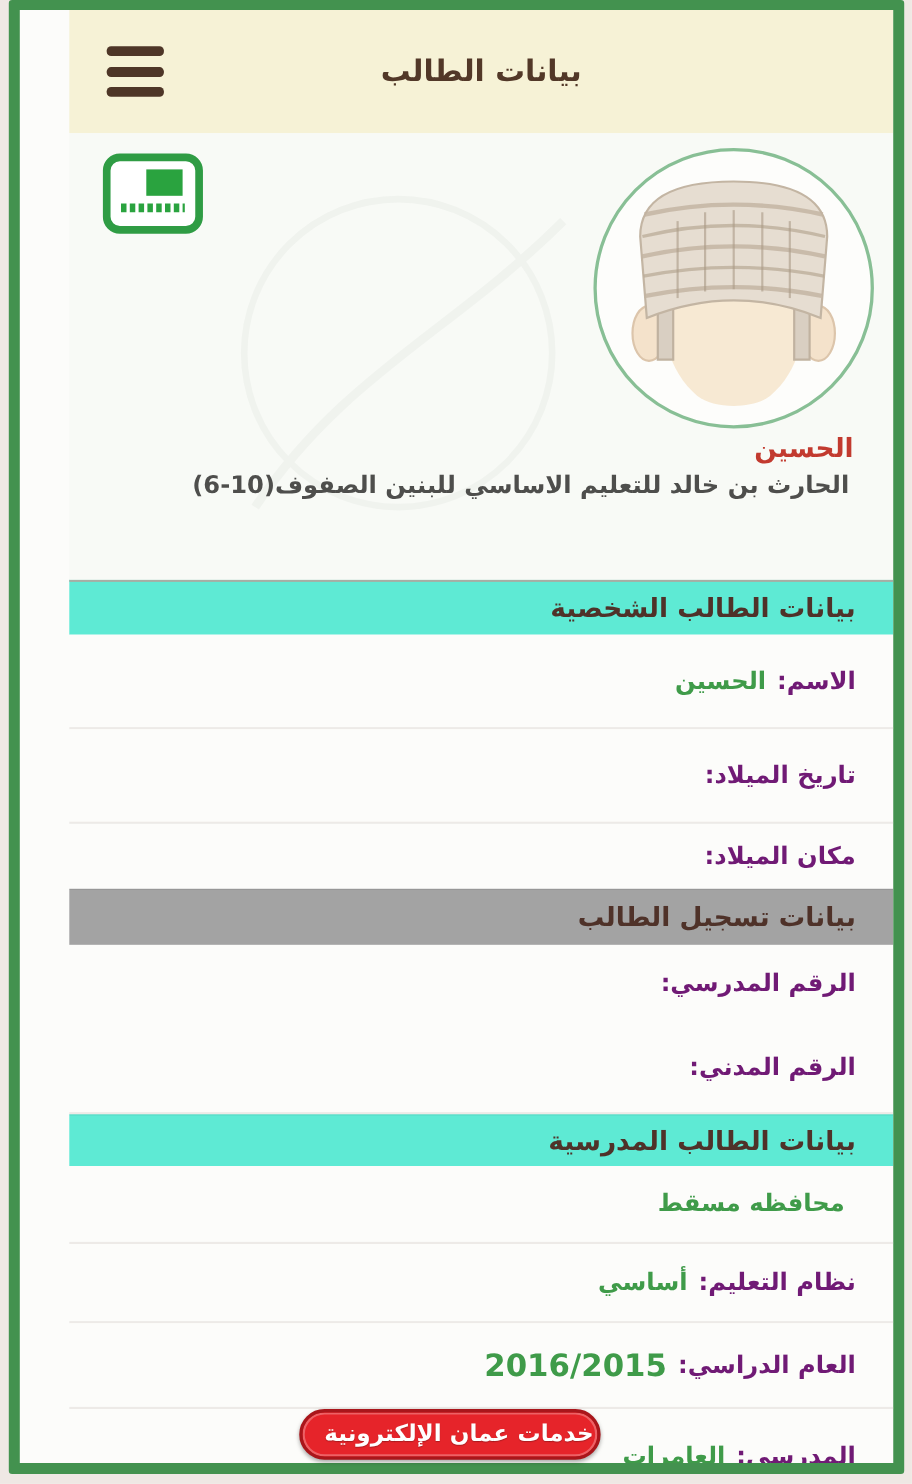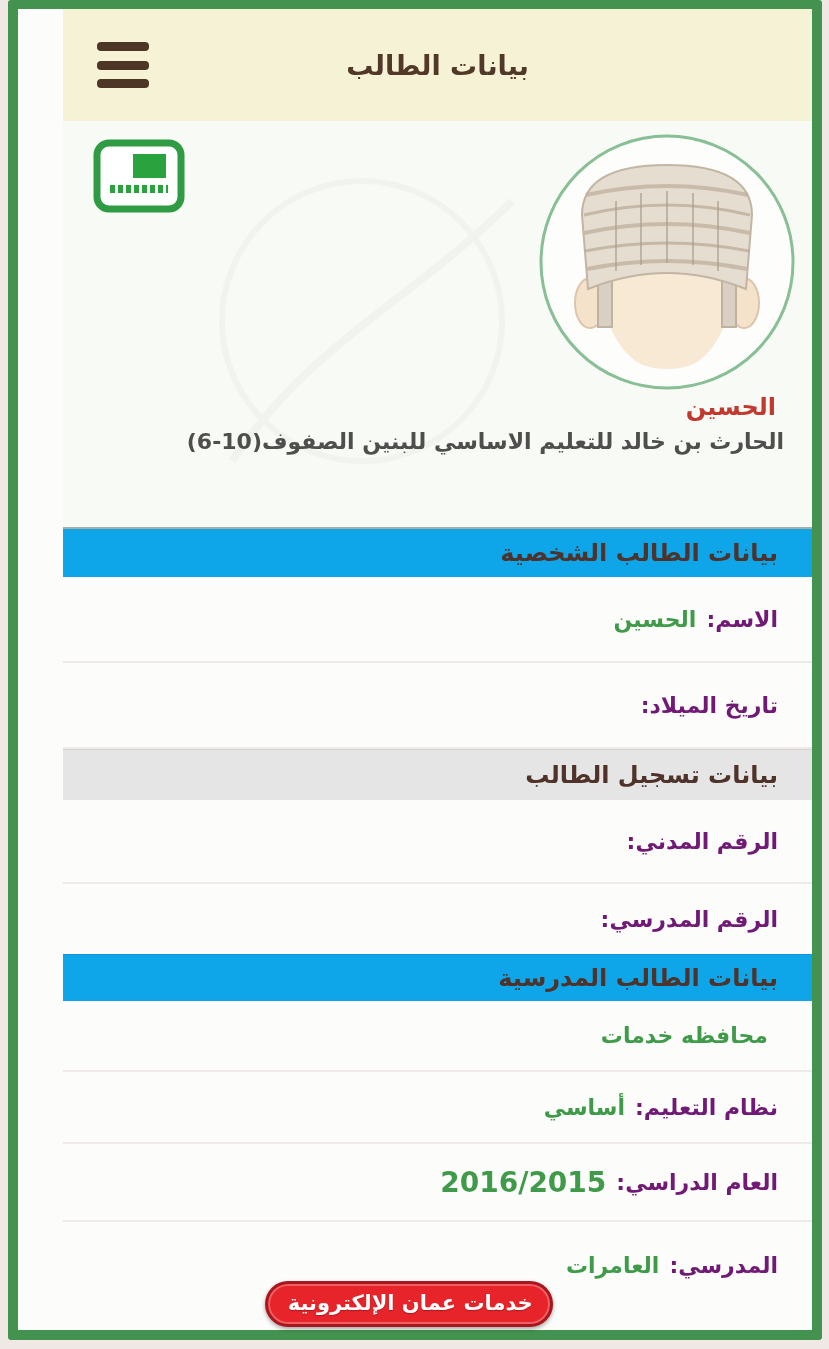--- a/index.html
+++ b/index.html
@@ -34,48 +34,48 @@
     position:relative;height:406px;background:#f8faf6;overflow:hidden;
   }
   .profile .wm{position:absolute;top:40px;right:240px;opacity:.05;}
   .card-icon{position:absolute;right:auto;left:30px;top:18px;}
   .avatar{position:absolute;left:auto;right:14px;top:10px;}
   .student-name{
     position:absolute;top:272px;right:36px;left:30px;
     text-align:right;font-size:24px;font-weight:700;color:#c23a2f;
   }
   .school-name{
-    position:absolute;top:308px;right:28px;left:20px;
+    position:absolute;top:308px;right:40px;left:20px;
     text-align:right;font-size:22px;font-weight:700;color:#4e4e4c;
   }
   
   .sections{background:#fcfcfa;}
   .sec-header{
     display:flex;align-items:center;padding:0 34px;
     font-size:24px;font-weight:700;color:#4f3229;
   }
-  .sec-header.pink{background:#0ea5e9;border-top:1px solid rgba(0,0,0,.07);}
-  .sec-header.green{background:#e5e5e5;border-top:1px solid rgba(0,0,0,.07);}
+  .sec-header.pink{background:#5eead4;border-top:1px solid rgba(0,0,0,.07);}
+  .sec-header.green{background:#a3a3a3;border-top:1px solid rgba(0,0,0,.07);}
   .sec-header.first{border-top:2px solid #a7aea4;}
   .hh-48{height:48px}.hh-50{height:50px}.hh-46{height:46px}
   .row{
     display:flex;align-items:center;padding:0 34px;background:#fcfcfa;
     border-bottom:2px solid #edeae7;
   }
   .row.last{border-bottom:none;}
   .row .lbl{font-size:22px;font-weight:700;color:#701a75;}
   .row .val{font-size:22px;font-weight:700;color:#3f9b49;margin-right:10px;}
   .row .val.big{font-size:28px;}
   .rh-84{height:84px}.rh-82{height:82px}.rh-76{height:76px}
   .rh-70{height:70px}.rh-69{height:69px}.rh-59{height:59px}.rh-86{height:86px}
   
   .wm-badge{
     position:absolute;top:1281px;left:49.3%;transform:translateX(-50%);
     background:#e6242a;border:3px solid #a9161b;border-radius:26px;
-    padding:7px 17px 9px 20px;direction:rtl;white-space:nowrap;
+    padding:7px 3px 9px 20px;direction:rtl;white-space:nowrap;
     color:#ffffff;font-size:21px;font-weight:700;
     box-shadow:inset 0 0 0 2px rgba(255,255,255,.28), 0 2px 4px rgba(0,0,0,.35);
     text-shadow:0 1px 1px rgba(0,0,0,.25);
   }
 </style>
 </head>
 <body>
 
 <div class="page">
   <div class="frame">
@@ -137,38 +137,42 @@
         <span>بيانات الطالب الشخصية</span>
       </div>
       <div class="row rh-84">
         <span class="lbl">الاسم:</span>
         <span class="val">الحسين</span>
       </div>
       <div class="row rh-84">
         <span class="lbl">تاريخ الميلاد:</span>
         <span class="val"></span>
       </div>
+      <div class="row rh-59 last">
+        <span class="lbl">مكان الميلاد:</span>
+        <span class="val"></span>
+      </div>
 
       <div class="sec-header green hh-50">
         <span>بيانات تسجيل الطالب</span>
       </div>
+      <div class="row rh-70 last">
+        <span class="lbl">الرقم المدرسي:</span>
+        <span class="val"></span>
+      </div>
       <div class="row rh-82">
         <span class="lbl">الرقم المدني:</span>
-        <span class="val"></span>
-      </div>
-      <div class="row rh-70 last">
-        <span class="lbl">الرقم المدرسي:</span>
         <span class="val"></span>
       </div>
 
       <div class="sec-header pink hh-46">
         <span>بيانات الطالب المدرسية</span>
       </div>
       <div class="row rh-69">
-        <span class="val">محافظه خدمات</span>
+        <span class="val">محافظه مسقط</span>
       </div>
       <div class="row rh-70">
         <span class="lbl">نظام التعليم:</span>
         <span class="val">أساسي</span>
       </div>
       <div class="row rh-76">
         <span class="lbl">العام الدراسي:</span>
         <span class="val big">2016/2015</span>
       </div>
       <div class="row rh-86 last">

